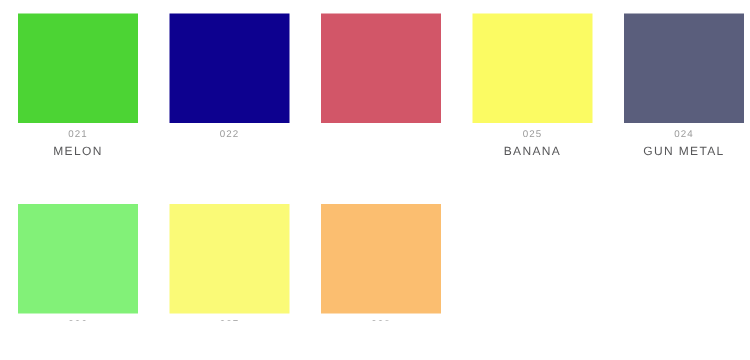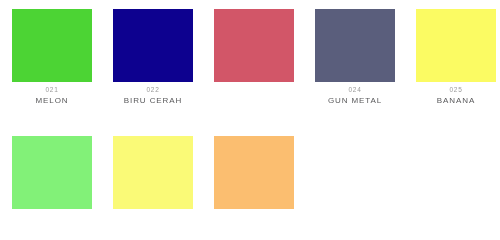--- a/index.html
+++ b/index.html
@@ -84,41 +84,40 @@
       <div class="swatch-meta">
         <span class="swatch-code" style="color: rgb(154, 154, 154);">021</span>
         <span class="swatch-name" style="color: rgb(88, 88, 90);">MELON</span>
       </div>
     </div>
 
     <div class="swatch-cell">
       <span class="swatch-chip" style="background-color: rgb(13, 1, 143);"></span>
       <div class="swatch-meta">
         <span class="swatch-code" style="color: rgb(154, 154, 154);">022</span>
-        <span class="swatch-name" style="color: rgb(88, 88, 90);">BIRU CERAH</span>
       </div>
     </div>
 
     <div class="swatch-cell">
       <span class="swatch-chip" style="background-color: rgb(210, 86, 104);"></span>
     </div>
 
     <div class="swatch-cell">
+      <span class="swatch-chip" style="background-color: rgb(251, 251, 99);"></span>
+      <div class="swatch-meta">
+        <span class="swatch-code" style="color: rgb(154, 154, 154);">025</span>
+        <span class="swatch-name" style="color: rgb(88, 88, 90);">BANANA</span>
+      </div>
+    </div>
+
+    <div class="swatch-cell">
       <span class="swatch-chip" style="background-color: rgb(90, 94, 124);"></span>
       <div class="swatch-meta">
         <span class="swatch-code" style="color: rgb(154, 154, 154);">024</span>
         <span class="swatch-name" style="color: rgb(88, 88, 90);">GUN METAL</span>
-      </div>
-    </div>
-
-    <div class="swatch-cell">
-      <span class="swatch-chip" style="background-color: rgb(251, 251, 99);"></span>
-      <div class="swatch-meta">
-        <span class="swatch-code" style="color: rgb(154, 154, 154);">025</span>
-        <span class="swatch-name" style="color: rgb(88, 88, 90);">BANANA</span>
       </div>
     </div>
 
   </div>
 
   <div class="swatch-row row-2">
 
     <div class="swatch-cell">
       <span class="swatch-chip" style="background-color: rgb(130, 241, 120);"></span>
       <div class="swatch-meta">

